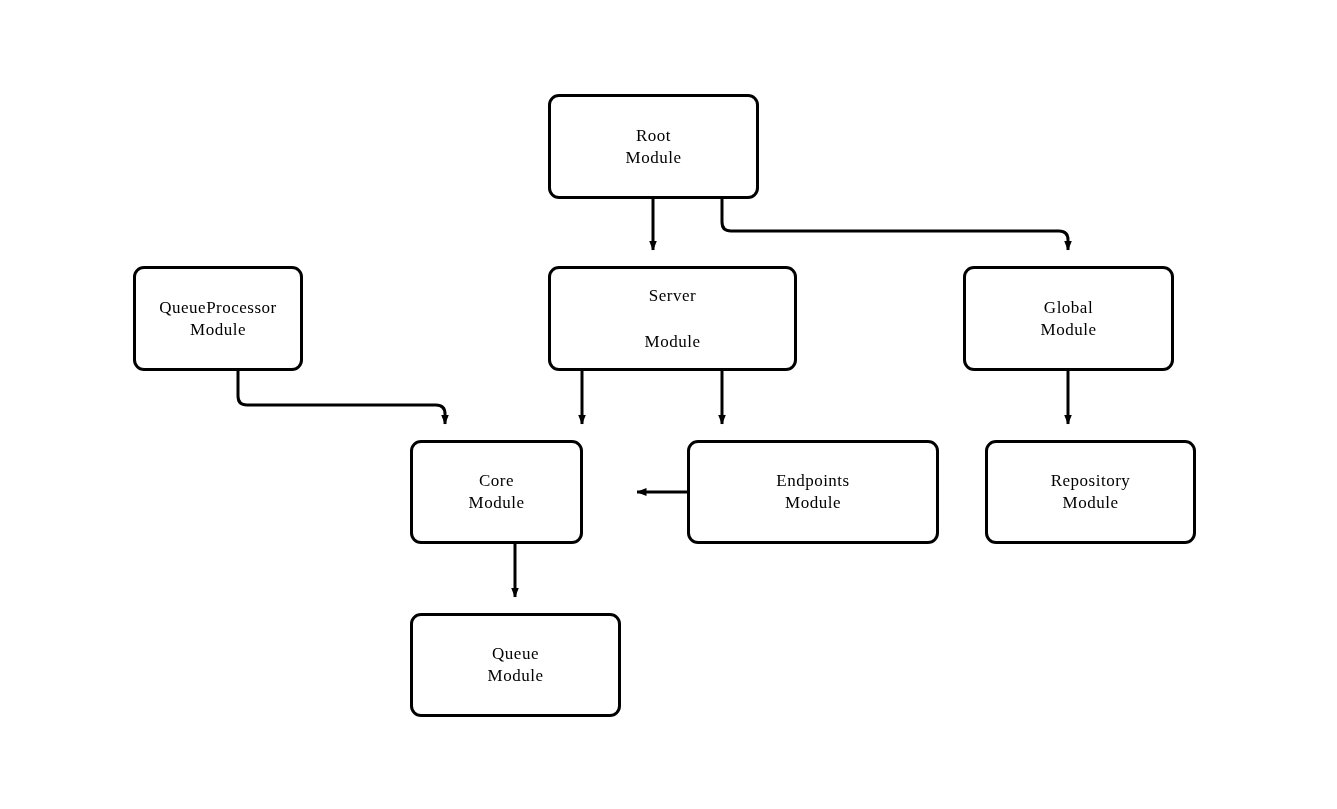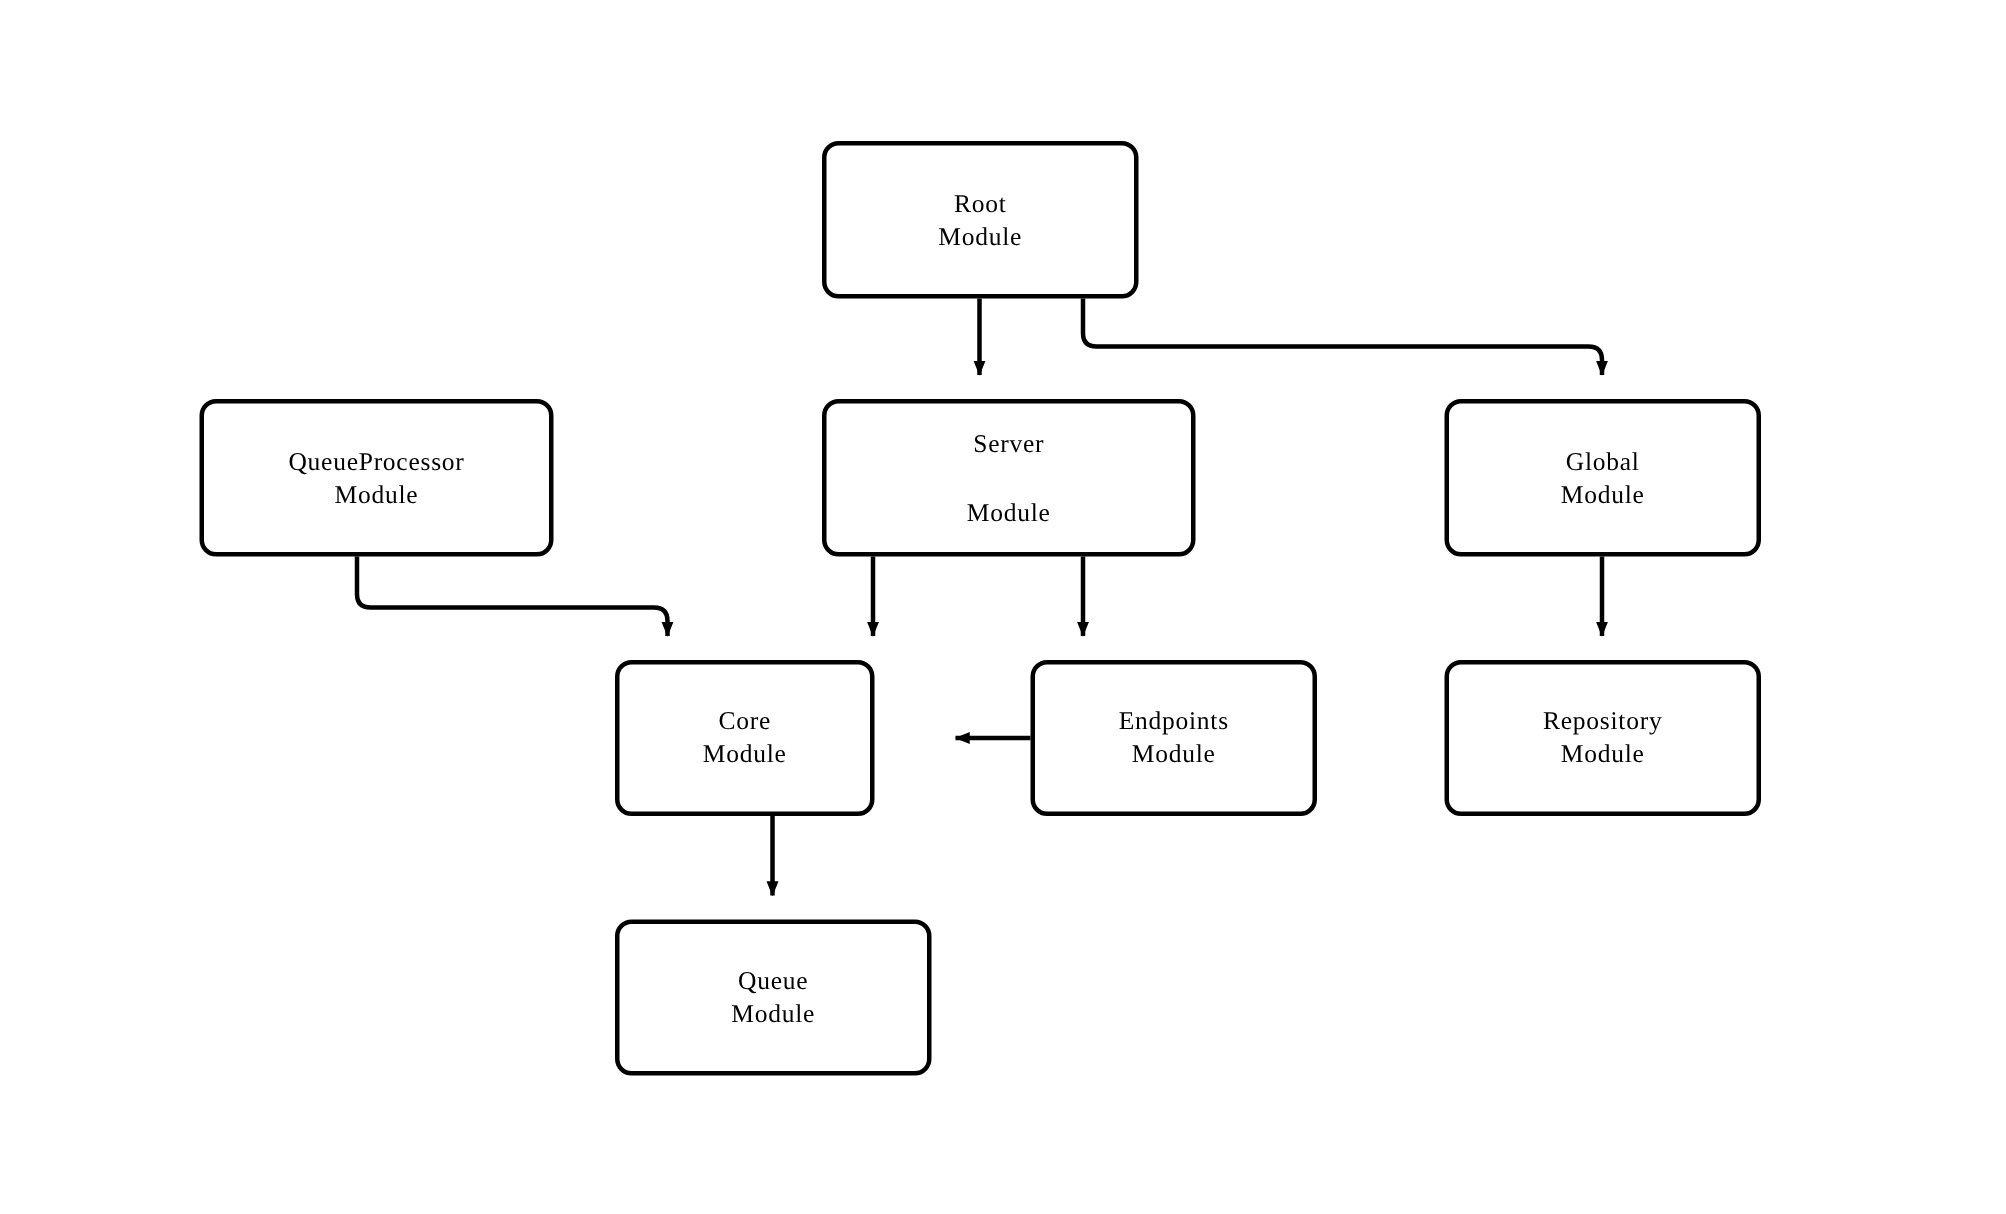--- a/index.html
+++ b/index.html
@@ -67,22 +67,22 @@
         <path d="M 582,371 L 582,424" marker-end="url(#arrowhead)" stroke="#000000"></path>
         <path d="M 722,371 L 722,424" marker-end="url(#arrowhead)" stroke="#000000"></path>
         <path d="M 687,492 L 637,492" marker-end="url(#arrowhead)" stroke="#000000"></path>
         <path d="M 1068,371 L 1068,424" marker-end="url(#arrowhead)" stroke="#000000"></path>
         <path d="M 515,544 L 515,597" marker-end="url(#arrowhead)" stroke="#000000"></path>
       </g>
   </svg>
 
   <div id="nodes-group">
       <div class="node-box" style="left: 548px; top: 94px; width: 211px; height: 105px; border-color: rgb(0, 0, 0); color: rgb(0, 0, 0);"><span class="node-line">Root</span><span class="node-line">Module</span></div>
-      <div class="node-box" style="left: 133px; top: 266px; width: 236px; height: 105px; border-color: rgb(0, 0, 0); color: rgb(0, 0, 0);"><span class="node-line">QueueProcessor</span><span class="node-line">Module</span></div>
+      <div class="node-box" style="left: 133px; top: 266px; width: 170px; height: 105px; border-color: rgb(0, 0, 0); color: rgb(0, 0, 0);"><span class="node-line">QueueProcessor</span><span class="node-line">Module</span></div>
       <div class="node-box" style="left: 548px; top: 266px; width: 249px; height: 105px; border-color: rgb(0, 0, 0); color: rgb(0, 0, 0); gap: 24px;"><span class="node-line">Server</span><span class="node-line">Module</span></div>
       <div class="node-box" style="left: 963px; top: 266px; width: 211px; height: 105px; border-color: rgb(0, 0, 0); color: rgb(0, 0, 0);"><span class="node-line">Global</span><span class="node-line">Module</span></div>
       <div class="node-box" style="left: 410px; top: 440px; width: 173px; height: 104px; border-color: rgb(0, 0, 0); color: rgb(0, 0, 0);"><span class="node-line">Core</span><span class="node-line">Module</span></div>
-      <div class="node-box" style="left: 687px; top: 440px; width: 191px; height: 104px; border-color: rgb(0, 0, 0); color: rgb(0, 0, 0);"><span class="node-line">Endpoints</span><span class="node-line">Module</span></div>
-      <div class="node-box" style="left: 963px; top: 440px; width: 211px; height: 104px; border-color: rgb(0, 0, 0); color: rgb(0, 0, 0);"><span class="node-line">Repository</span><span class="node-line">Module</span></div>
+      <div class="node-box" style="left: 687px; top: 440px; width: 252px; height: 104px; border-color: rgb(0, 0, 0); color: rgb(0, 0, 0);"><span class="node-line">Endpoints</span><span class="node-line">Module</span></div>
+      <div class="node-box" style="left: 985px; top: 440px; width: 211px; height: 104px; border-color: rgb(0, 0, 0); color: rgb(0, 0, 0);"><span class="node-line">Repository</span><span class="node-line">Module</span></div>
       <div class="node-box" style="left: 410px; top: 613px; width: 211px; height: 104px; border-color: rgb(0, 0, 0); color: rgb(0, 0, 0);"><span class="node-line">Queue</span><span class="node-line">Module</span></div>
     </div>
 
 </div>
 
 </body></html>

